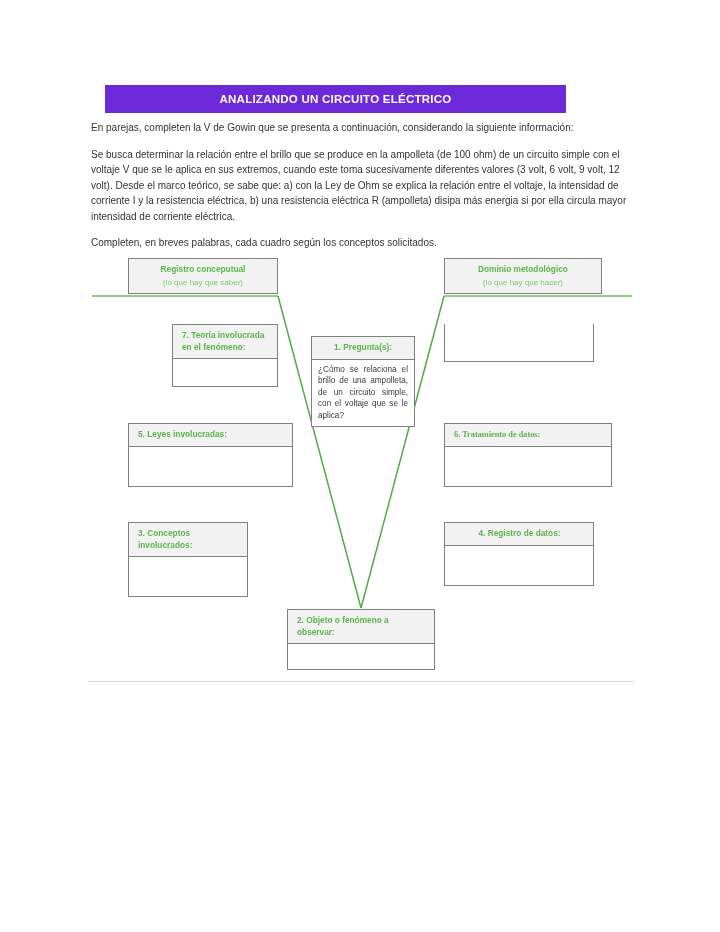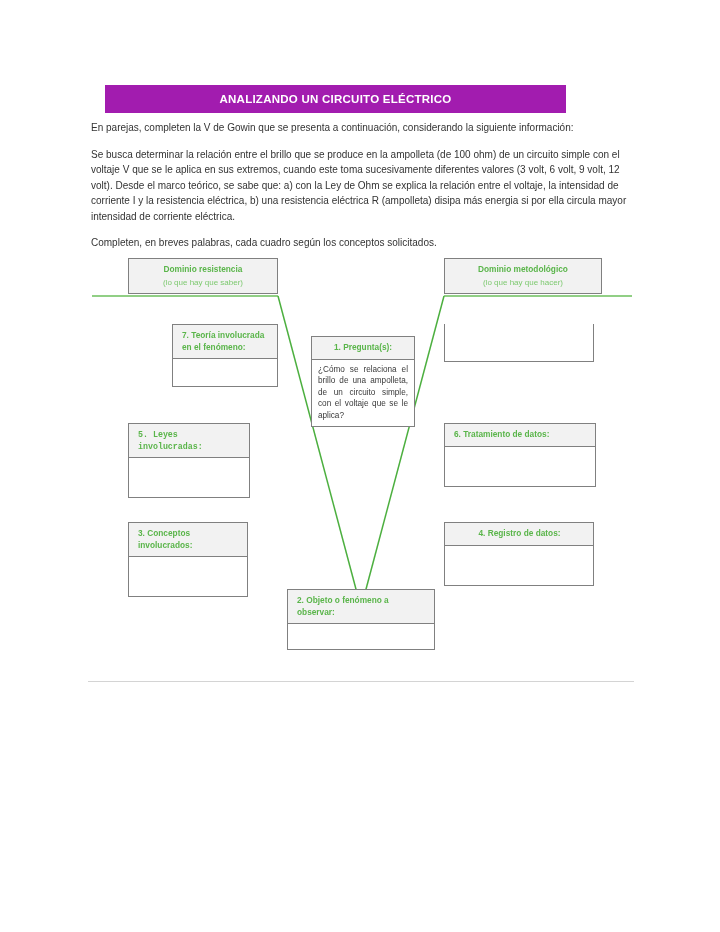--- a/index.html
+++ b/index.html
@@ -23,21 +23,21 @@
     height: 932px;
   }
 
   
   .banner {
     position: absolute;
     left: 105px;
     top: 85px;
     width: 461px;
     height: 28px;
-    background: #a21caf;
+    background: #6d28d9;
     display: flex;
     align-items: center;
     justify-content: center;
   }
   .banner-title {
     color: #ffffff;
     font-size: 11.5px;
     font-weight: bold;
     letter-spacing: 0.25px;
     text-align: center;
@@ -113,38 +113,38 @@
   .domain-box { }
   .domain-box .hdr { text-align: center; }
 
   
   #domain-left   { left: 128px; top: 258px; width: 150px; }
   #domain-right  { left: 444px; top: 258px; width: 158px; }
 
   #box7  { left: 128px; top: 324px; width: 150px; padding-left: 44px; }
   #box7 .fill { height: 28px; }
 
-  #box5  { left: 128px; top: 423px; width: 122px; font-family: Liberation Mono, monospace; }
+  #box5  { left: 128px; top: 423px; width: 165px; }
   #box5 .fill { height: 40px; }
 
   #box3  { left: 128px; top: 522px; width: 120px; }
   #box3 .fill { height: 40px; }
 
   #box8  { left: 444px; top: 324px; width: 150px; }
   #box8 .fill { height: 38px; }
 
-  #box6  { left: 444px; top: 423px; width: 152px; }
+  #box6  { left: 444px; top: 423px; width: 168px; font-family: Liberation Serif, serif; }
   #box6 .fill { height: 40px; }
 
   #box4  { left: 444px; top: 522px; width: 150px; text-align: center; }
   #box4 .fill { height: 40px; }
 
   #box1  { left: 311px; top: 336px; width: 104px; }
 
-  #box2  { left: 287px; top: 589px; width: 148px; }
+  #box2  { left: 287px; top: 609px; width: 148px; }
   #box2 .fill { height: 26px; }
 
   
   .rule {
     position: absolute;
     left: 88px;
     top: 681px;
     width: 546px;
     height: 1px;
     background: #d4d4d4;
@@ -173,21 +173,21 @@
       <path d="M 444 296 L 632 296" fill="none" stroke="#6cbf5c" stroke-width="1.3"></path>
 
       <path d="M 278 296 L 361 608" fill="none" stroke="#4caf3f" stroke-width="1.5"></path>
 
       <path d="M 444 296 L 361 608" fill="none" stroke="#4caf3f" stroke-width="1.5"></path>
     </svg>
   </div>
 
   <div class="gbox domain-box" id="domain-left">
     <div class="hdr center">
-      <span>Dominio resistencia</span>
+      <span>Registro conceputual</span>
       <span class="sub">(lo que hay que saber)</span>
     </div>
   </div>
 
   <div class="gbox domain-box" id="domain-right">
     <div class="hdr center">
       <span>Dominio metodológico</span>
       <span class="sub">(lo que hay que hacer)</span>
     </div>
   </div>

